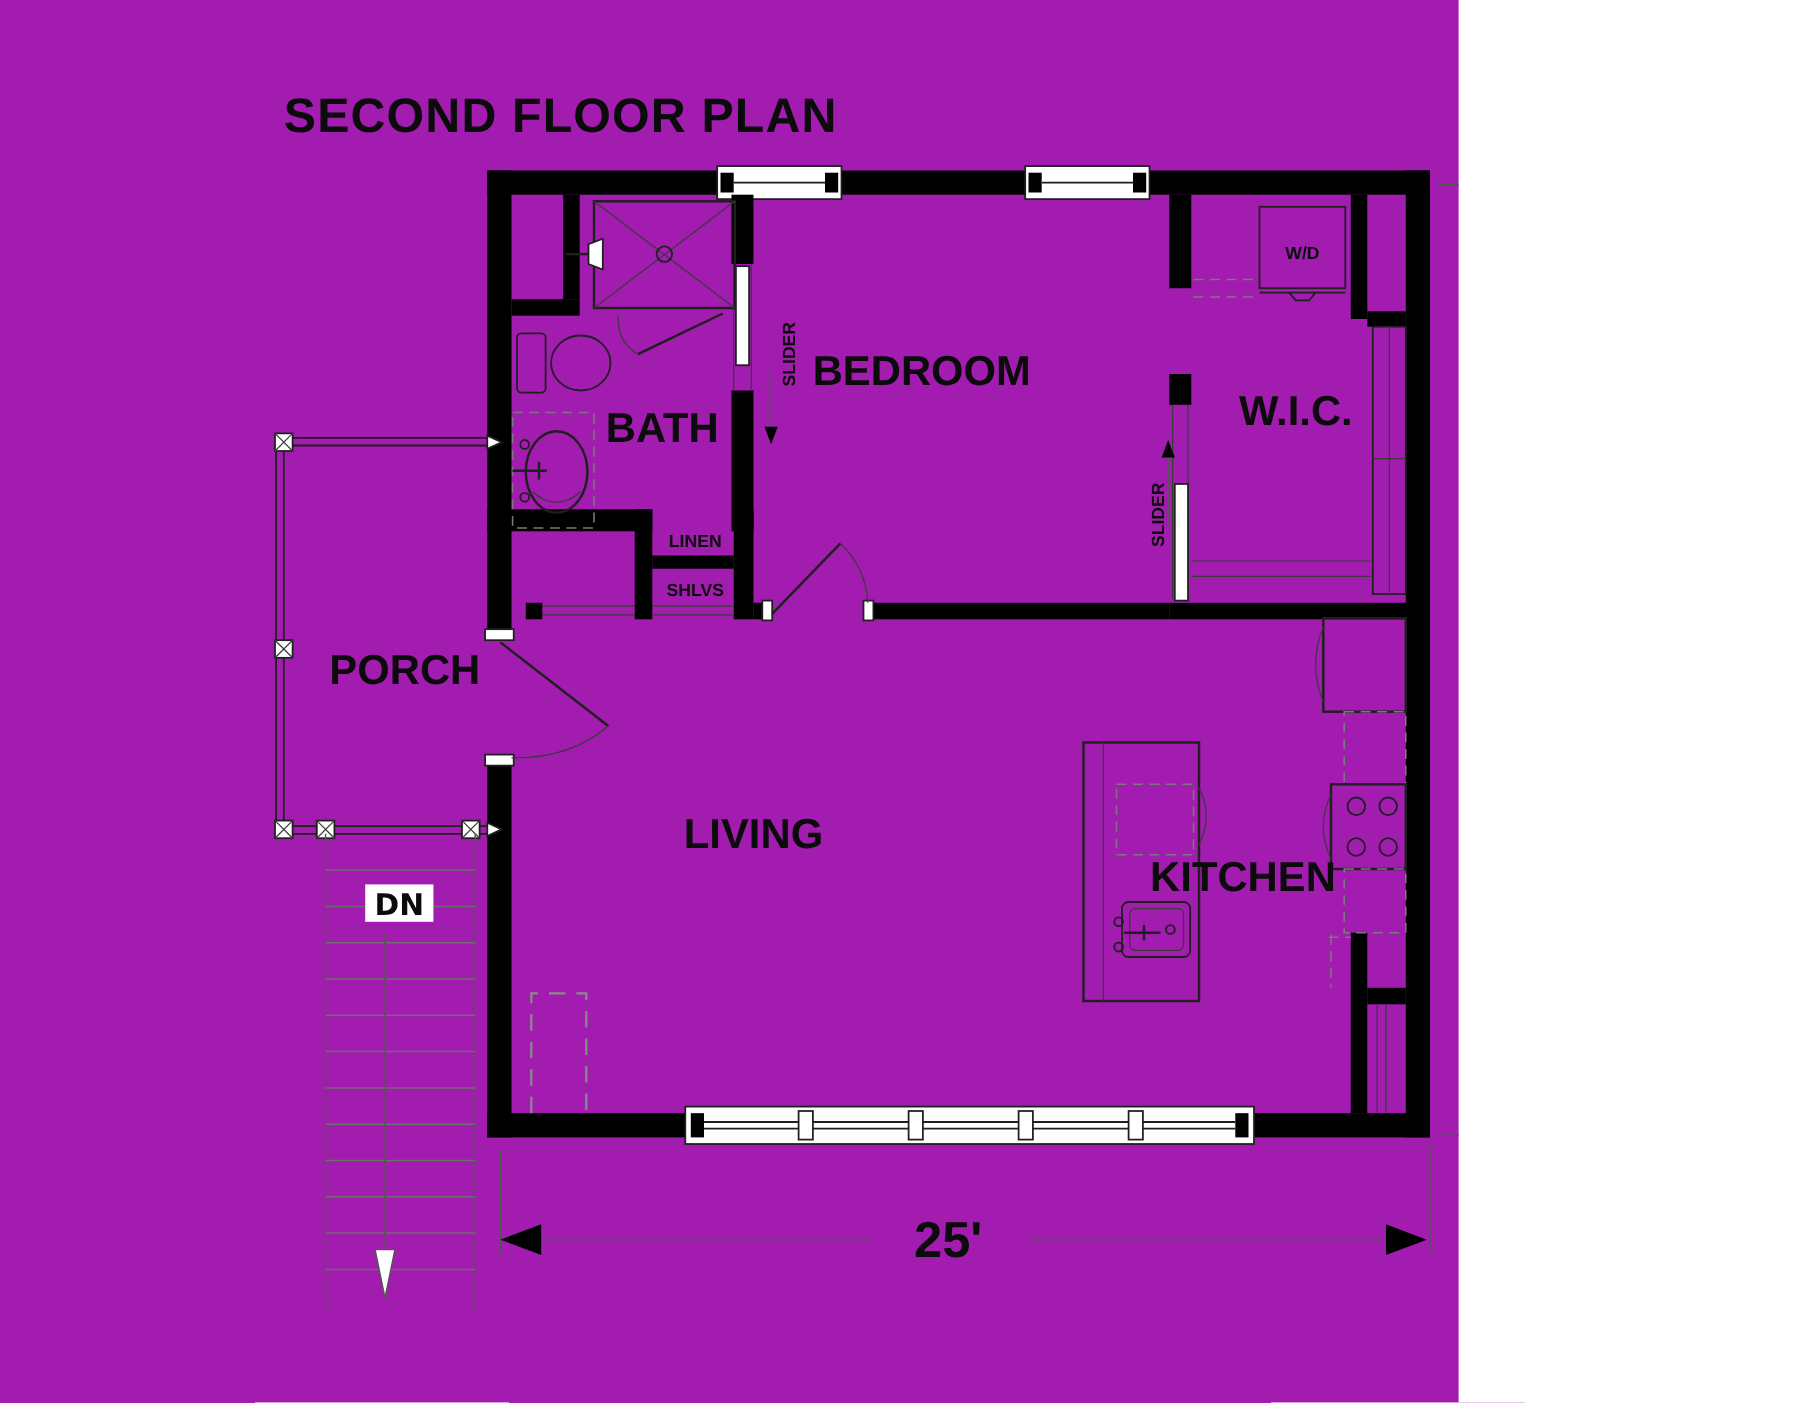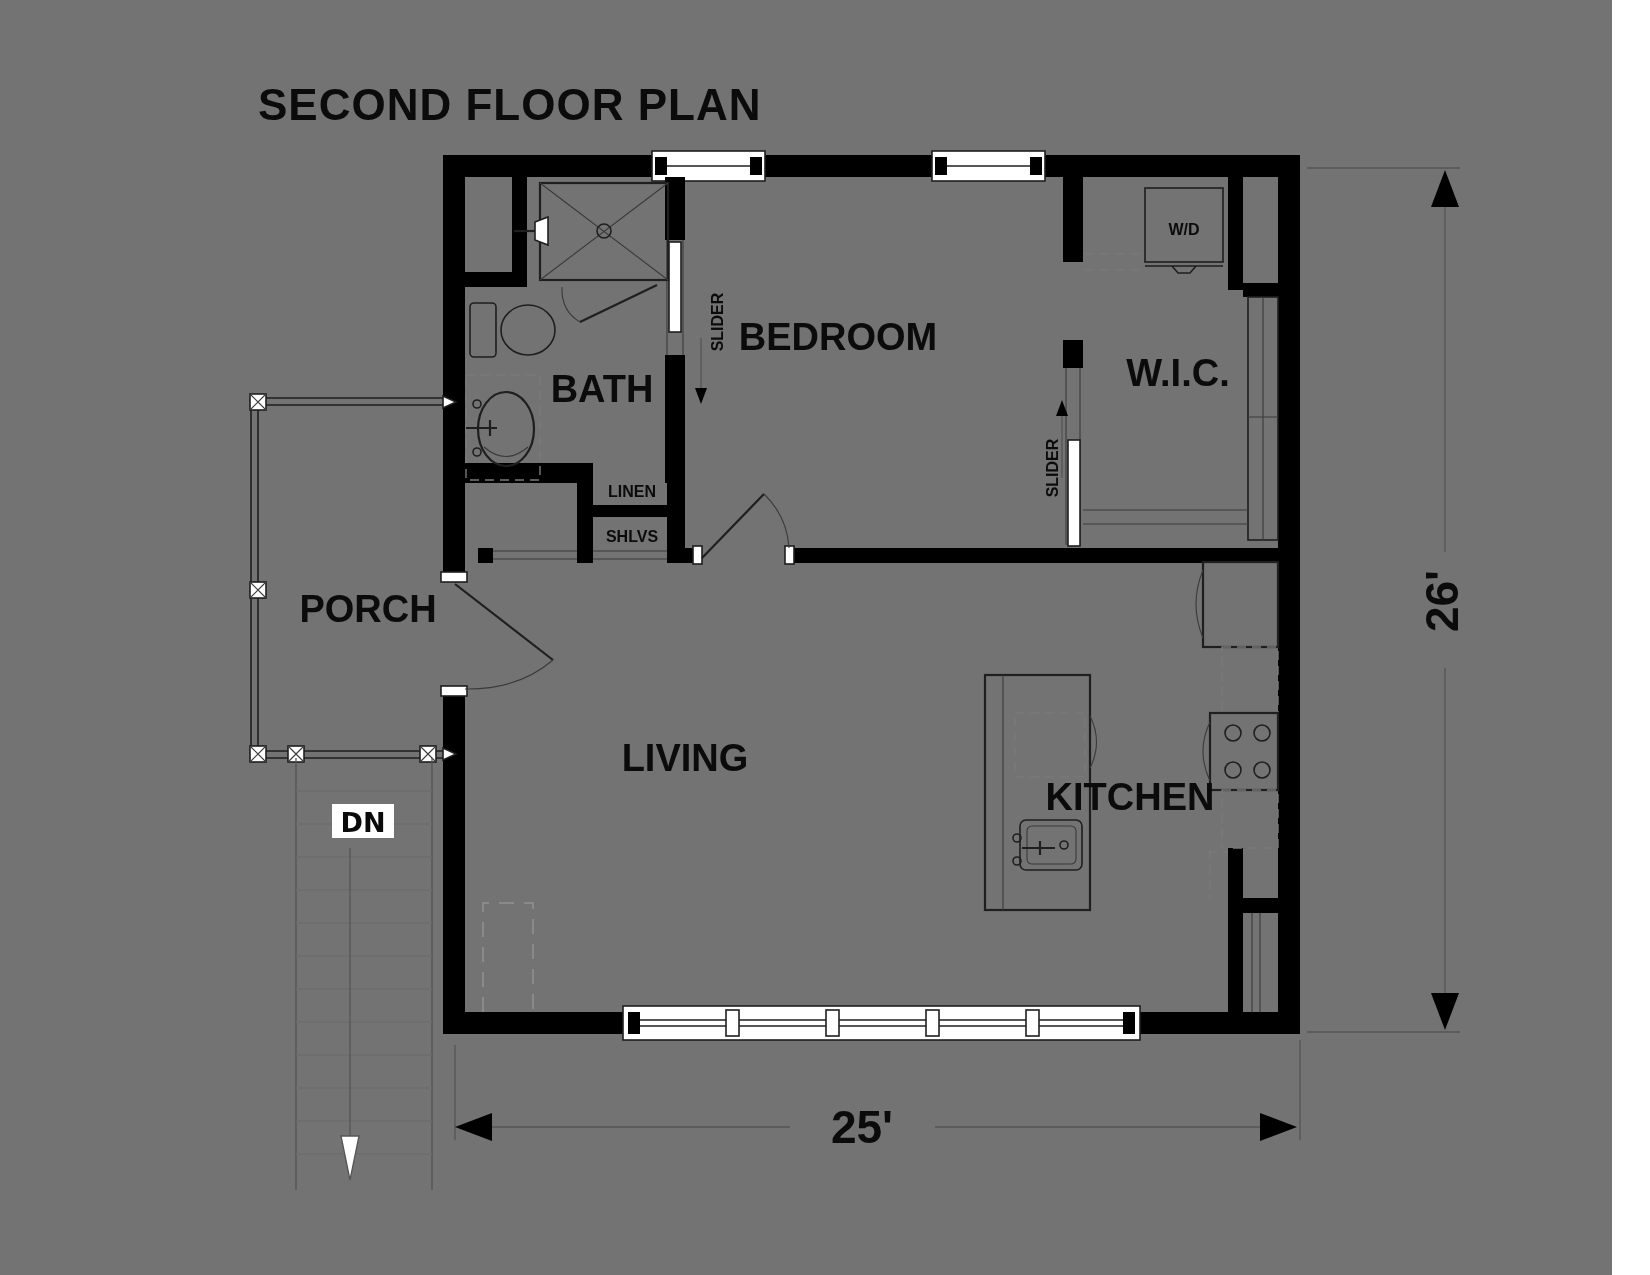--- a/index.html
+++ b/index.html
@@ -1,16 +1,16 @@
 <!DOCTYPE html>
 <html><head>
 <meta charset="utf-8">
 <style>
   html,body{margin:0;padding:0;background:#ffffff;}
-  .canvas{position:relative;width:1612px;height:1275px;background:#737373;overflow:hidden;
+  .canvas{position:relative;width:1326px;height:1275px;background:#a21caf;overflow:hidden;
           font-family:"Liberation Sans",sans-serif;}
   svg{position:absolute;left:0;top:0;}
   text{fill:#0b0b0b;}
   .title-text{font-size:44px;font-weight:bold;letter-spacing:1px;}
   .room-label{font-size:38px;font-weight:bold;text-anchor:middle;}
   .small-label{font-size:16px;font-weight:bold;text-anchor:middle;}
   .dim-label{font-size:46px;font-weight:bold;text-anchor:middle;}
   .dn-label{font-family:"DejaVu Sans",sans-serif;font-size:27px;font-weight:bold;text-anchor:middle;}
   .wall{fill:#000000;stroke:none;}
   .thin{stroke:#1f1f1f;stroke-width:1.6;fill:none;}

